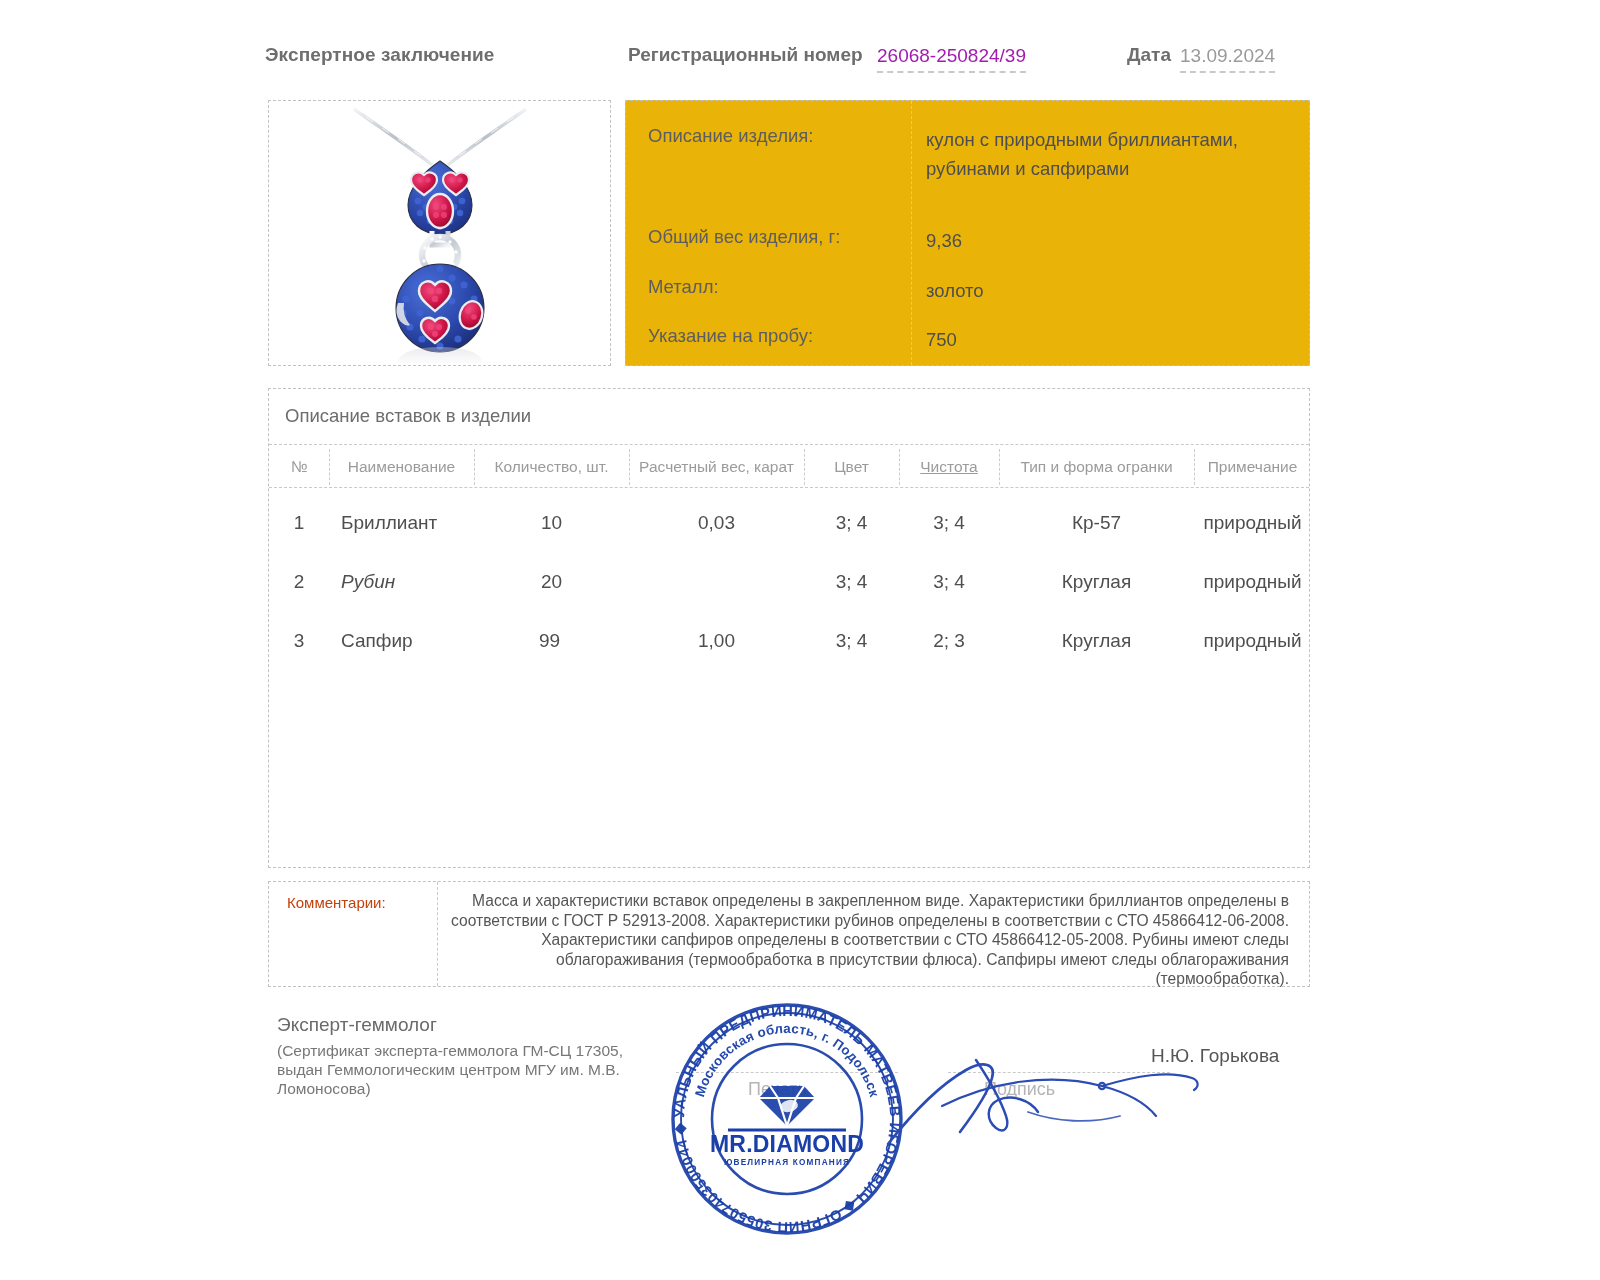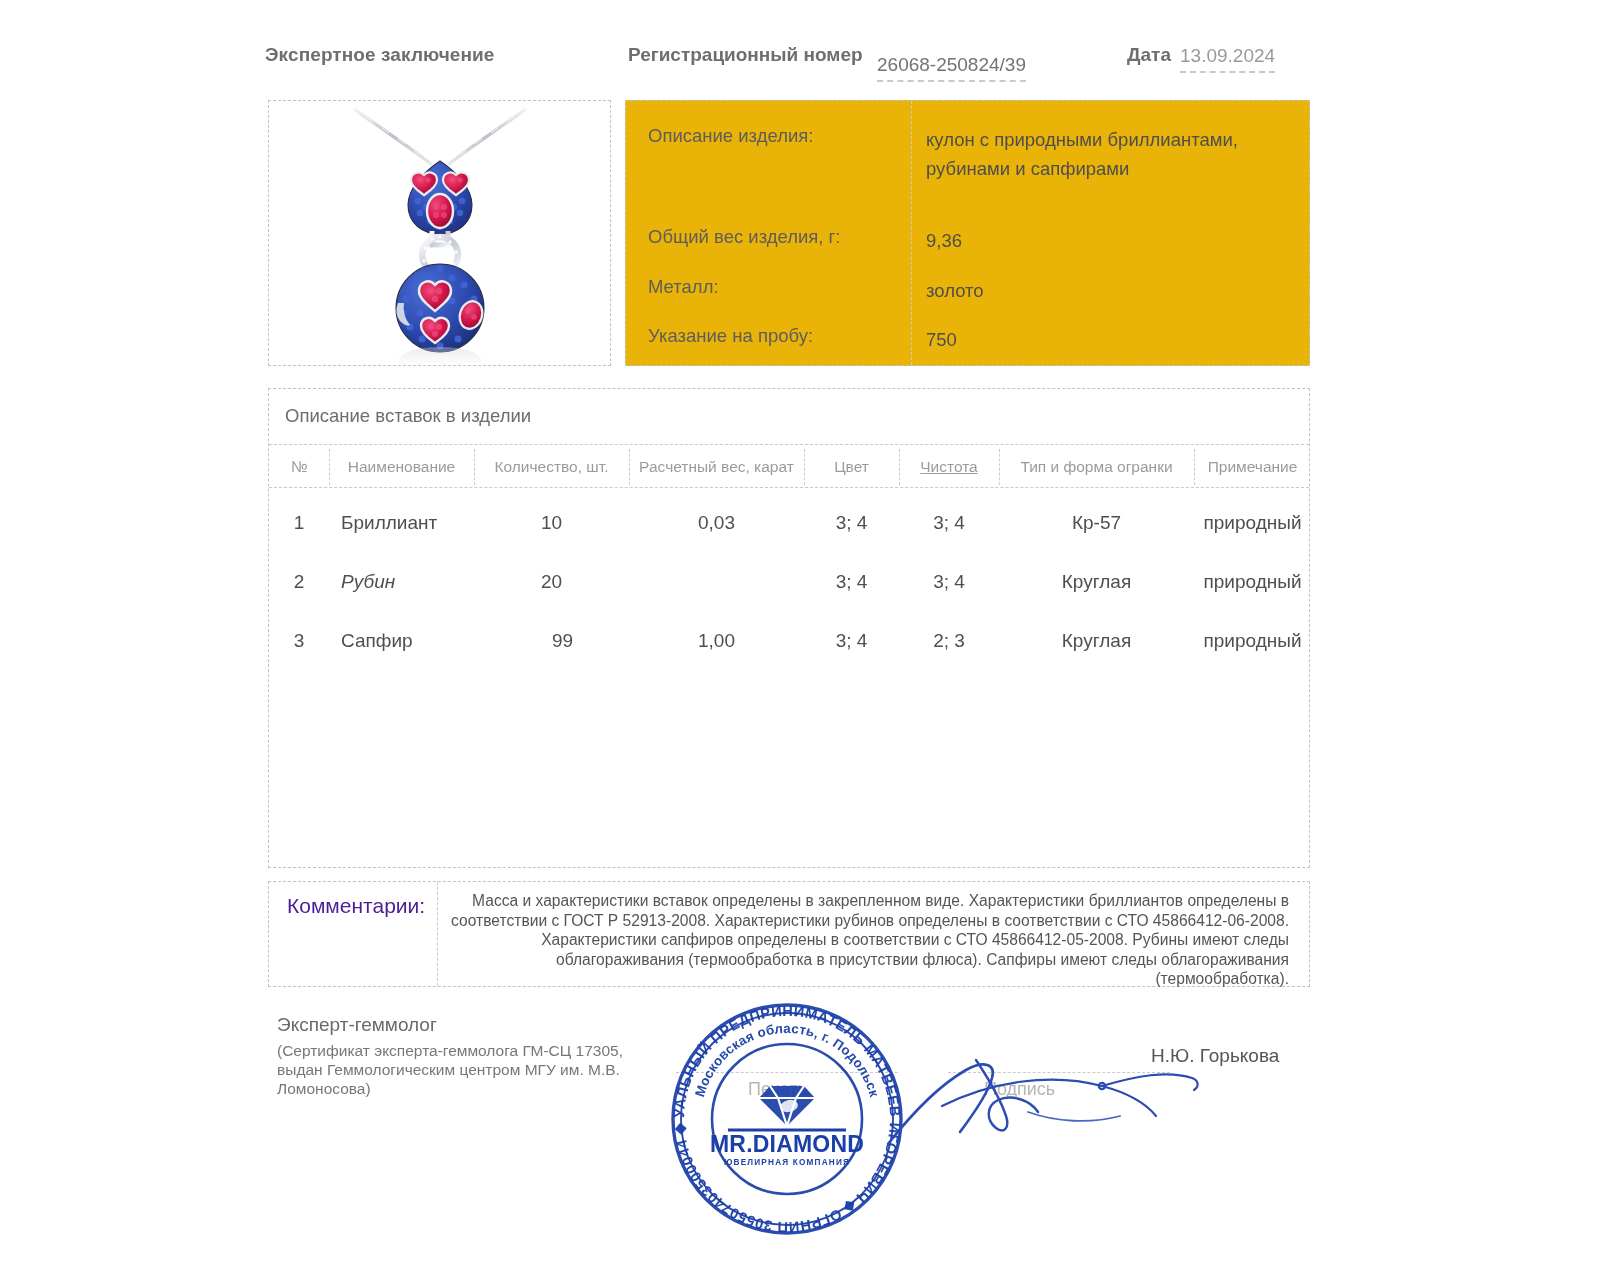--- a/index.html
+++ b/index.html
@@ -27,22 +27,22 @@
   .hdr-title {
     position: absolute; left: 0; top: 4px;
     font-size: 19px; font-weight: bold; color: #6e6e6e;
     letter-spacing: 0.1px;
   }
   .hdr-reg-label {
     position: absolute; left: 363px; top: 4px;
     font-size: 19px; font-weight: bold; color: #6e6e6e;
   }
   .hdr-reg-value {
-    position: absolute; left: 612px; top: 14px;
-    font-size: 19px; color: #737373;
+    position: absolute; left: 612px; top: 5px;
+    font-size: 19px; color: #a21caf;
     padding-bottom: 4px;
     border-bottom: 2px dashed #c9c9c9;
   }
   .hdr-date-label {
     position: absolute; left: 862px; top: 4px;
     font-size: 19px; font-weight: bold; color: #6e6e6e;
   }
   .hdr-date-value {
     position: absolute; left: 915px; top: 5px;
     font-size: 19px; color: #9a9a9a;
@@ -127,21 +127,21 @@
   
   .comments-box {
     position: absolute;
     left: 268px; top: 881px;
     width: 1042px; height: 106px;
     border: 1px dashed #c2c2c2;
     background: #fff;
   }
   .comments-label {
     position: absolute; left: 18px; top: 12px;
-    font-size: 21px; color: #4c1d95; white-space: nowrap;
+    font-size: 15px; color: #c2410c; white-space: nowrap;
   }
   .comments-divider {
     position: absolute; left: 168px; top: 0; bottom: 0;
     border-left: 1px dashed #c9c9c9;
   }
   .comments-text {
     position: absolute; left: 180px; right: 20px; top: 9px;
     font-size: 15.6px; color: #555555; line-height: 19.5px;
     text-align: right;
   }
@@ -401,21 +401,21 @@
       <div class="td" style="left:205px;width:155px;">20</div>
       <div class="td" style="left:535px;width:95px;">3; 4</div>
       <div class="td" style="left:630px;width:100px;">3; 4</div>
       <div class="td" style="left:730px;width:195px;">Круглая</div>
       <div class="td" style="left:925px;width:117px;">природный</div>
     </div>
 
     <div class="trow" style="top:223px;">
       <div class="td" style="left:0px;width:60px;">3</div>
       <div class="td left" style="left:72px;width:133px;">Сапфир</div>
-      <div class="td" style="left:216px;width:155px;">99</div>
+      <div class="td" style="left:203px;width:155px;">99</div>
       <div class="td" style="left:360px;width:175px;">1,00</div>
       <div class="td" style="left:535px;width:95px;">3; 4</div>
       <div class="td" style="left:630px;width:100px;">2; 3</div>
       <div class="td" style="left:730px;width:195px;">Круглая</div>
       <div class="td" style="left:925px;width:117px;">природный</div>
     </div>
   </div>
 
   <div class="comments-box">
     <div class="comments-label">Комментарии:</div>

